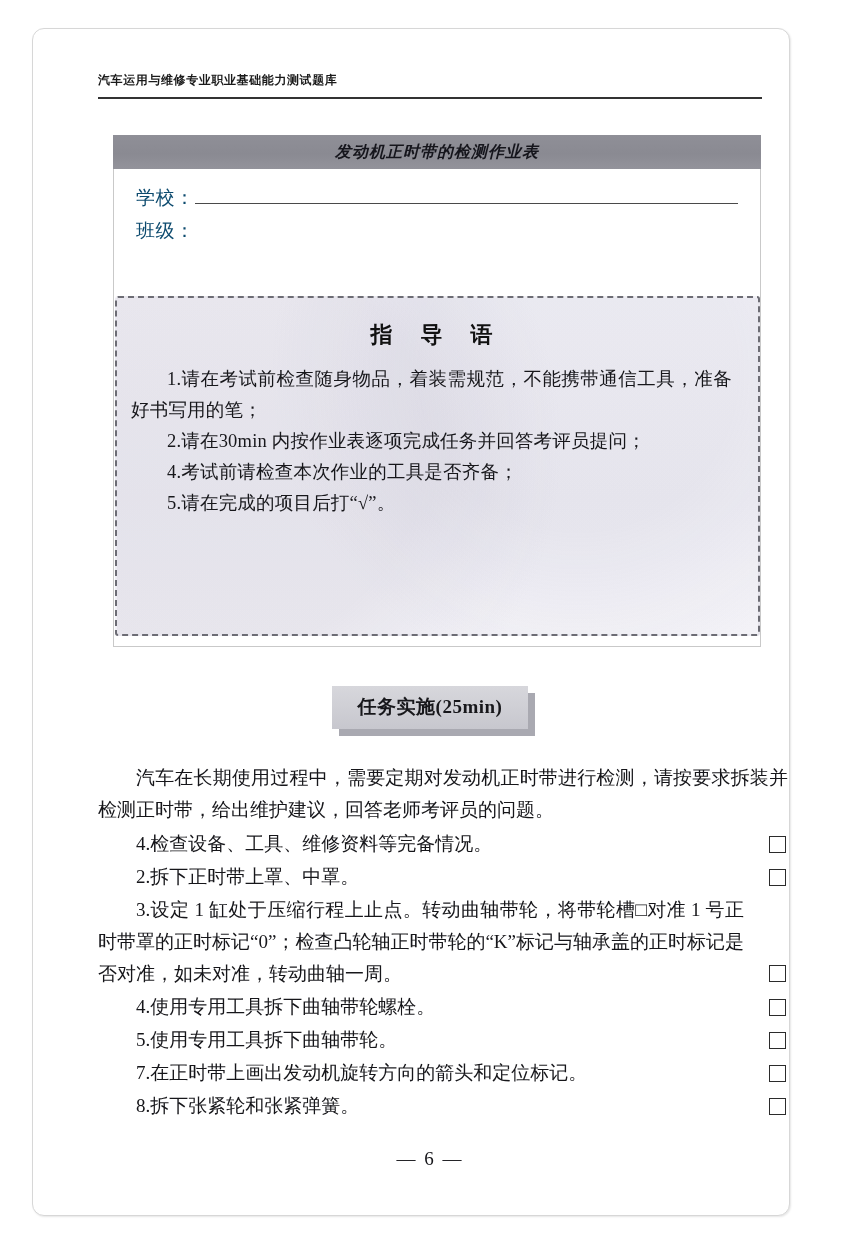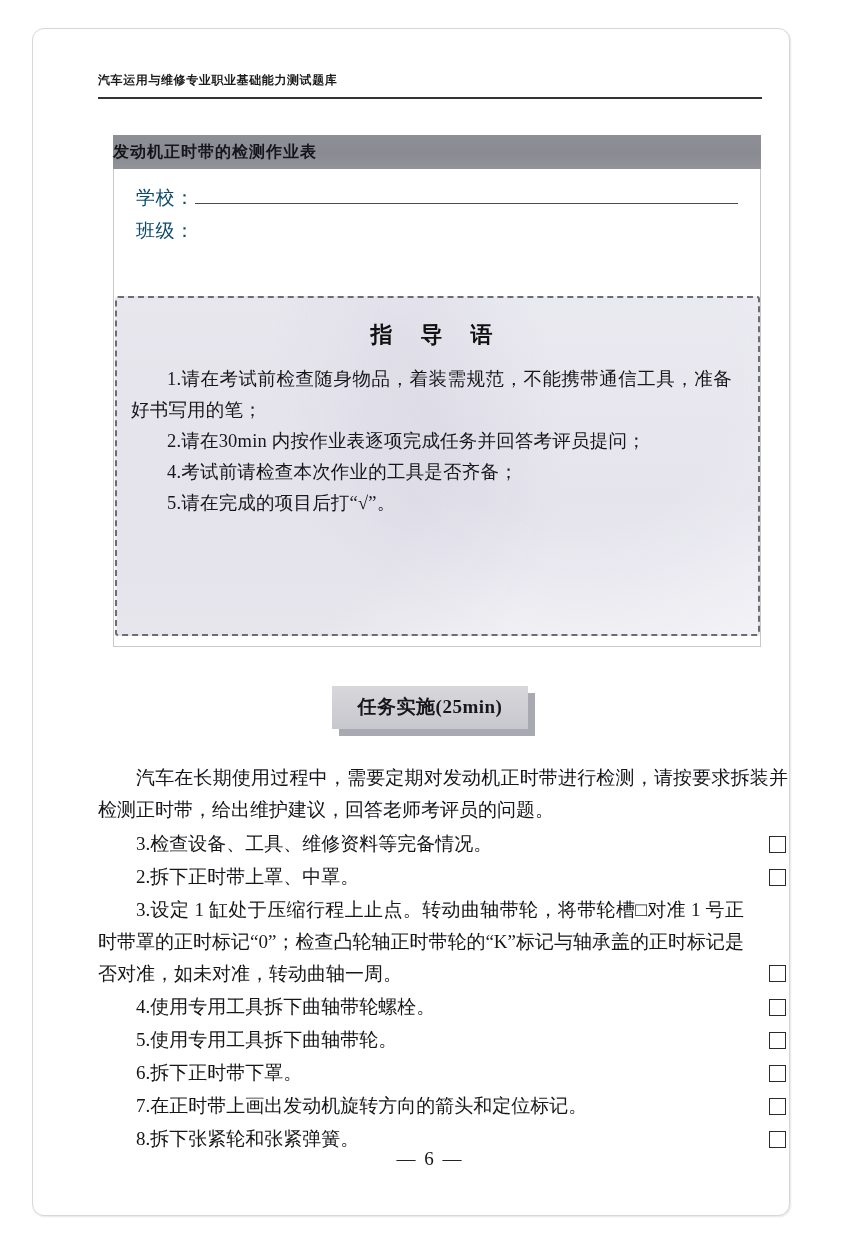--- a/index.html
+++ b/index.html
@@ -61,20 +61,22 @@
   #form-title-bar {
     height: 34px;
     background: linear-gradient(180deg,#8f8f97 0%, #8a8a92 55%, #93939b 100%);
     color: #15151c;
     font-family: "Liberation Sans", "DejaVu Sans", sans-serif;
     font-size: 16px;
     font-weight: bold;
     letter-spacing: 1px;
     display: flex;
     align-items: center;
+    justify-content: center;
+    font-style: italic;
   }
   #form-body {
     border: 1px solid #c9c9c9;
     border-top: none;
     padding: 14px 22px 12px 22px;
     background: #fff;
   }
   .form-row {
     display: flex;
     align-items: baseline;
@@ -251,21 +253,21 @@
   <div id="task-banner">
     <span>任务实施(25min)</span>
   </div>
 </div>
 
 <div id="body-copy">
 
   <p id="lead-para">汽车在长期使用过程中，需要定期对发动机正时带进行检测，请按要求拆装并检测正时带，给出维护建议，回答老师考评员的问题。</p>
 
   <div class="check-item">
-    <span class="ci-text">3.检查设备、工具、维修资料等完备情况。</span>
+    <span class="ci-text">4.检查设备、工具、维修资料等完备情况。</span>
     <span class="check-box row-top"></span>
   </div>
 
   <div class="check-item">
     <span class="ci-text">2.拆下正时带上罩、中罩。</span>
     <span class="check-box row-top"></span>
   </div>
 
   <div class="check-item">
     <span class="ci-text">3.设定 1 缸处于压缩行程上止点。转动曲轴带轮，将带轮槽□对准 1 号正时带罩的正时标记“0”；检查凸轮轴正时带轮的“K”标记与轴承盖的正时标记是否对准，如未对准，转动曲轴一周。</span>
@@ -275,24 +277,20 @@
   <div class="check-item">
     <span class="ci-text">4.使用专用工具拆下曲轴带轮螺栓。</span>
     <span class="check-box row-top"></span>
   </div>
 
   <div class="check-item">
     <span class="ci-text">5.使用专用工具拆下曲轴带轮。</span>
     <span class="check-box row-top"></span>
   </div>
 
-  <div class="check-item">
-    <span class="ci-text">6.拆下正时带下罩。</span>
-    <span class="check-box row-top"></span>
-  </div>
 
   <div class="check-item">
     <span class="ci-text">7.在正时带上画出发动机旋转方向的箭头和定位标记。</span>
     <span class="check-box row-top"></span>
   </div>
 
   <div class="check-item">
     <span class="ci-text">8.拆下张紧轮和张紧弹簧。</span>
     <span class="check-box row-top"></span>
   </div>

